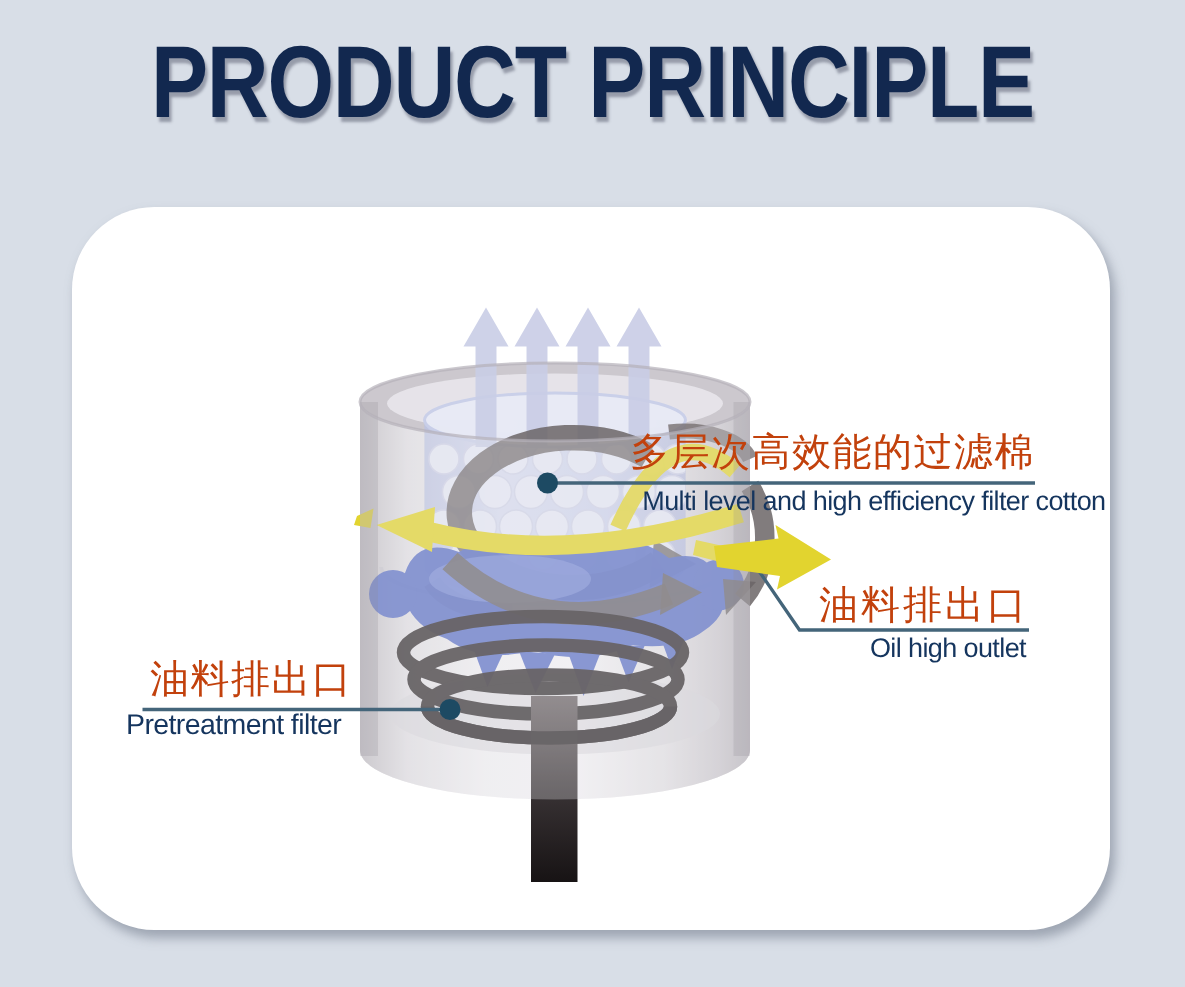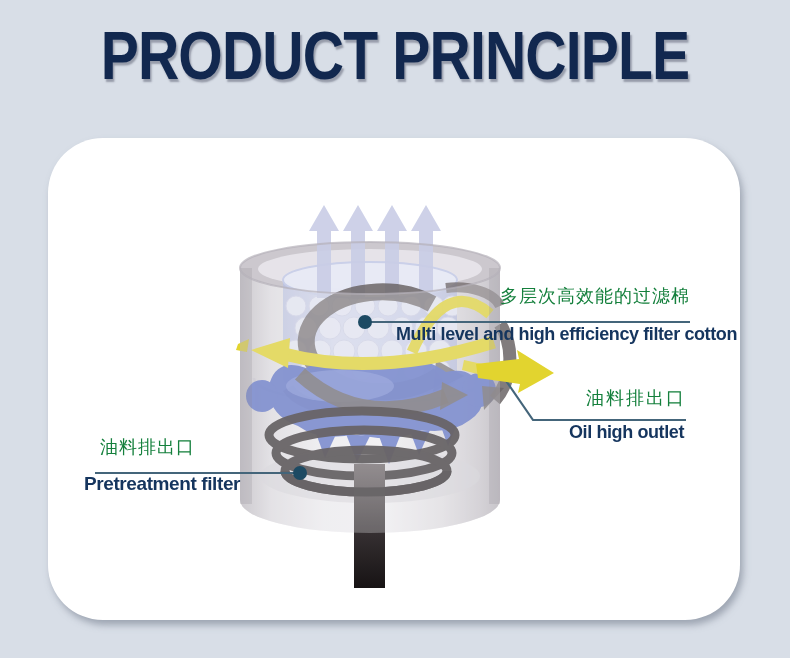--- a/index.html
+++ b/index.html
@@ -18,22 +18,22 @@
   .card{
     position:absolute; left:48px; top:138px; width:692px; height:482px;
     background:#ffffff; border-radius:55px;
     box-shadow:3px 5px 7px rgba(110,118,135,.55);
   }
 
   .device-svg{position:absolute; left:48px; top:138px; width:692px; height:482px; pointer-events:none;}
   .overlay-svg{position:absolute; left:0; top:0; width:790px; height:658px; pointer-events:none;}
 
   .label{position:absolute; white-space:nowrap;}
-  .label-zh{font-size:18px; color:#15803d; letter-spacing:1px;}
-  .label-en{font-size:18px; font-weight:700; color:#15355e; letter-spacing:-0.4px;}
+  .label-zh{font-size:26px; color:#c2410c; letter-spacing:1px;}
+  .label-en{font-size:18px; font-weight:400; color:#15355e; letter-spacing:-0.4px;}
 
   .lbl-filter-zh{top:284px; right:100px;}
   .lbl-filter-en{top:324px; right:53px;}
   .lbl-oil-zh{top:386px; right:104px; letter-spacing:2px;margin-left:32px;}
   .lbl-oil-en{top:422px; right:106px;}
   .lbl-pre-zh{top:435px; left:100px;}
   .lbl-pre-en{top:473px; left:84px; font-size:19px;}
 </style>
 </head>
 <body>

